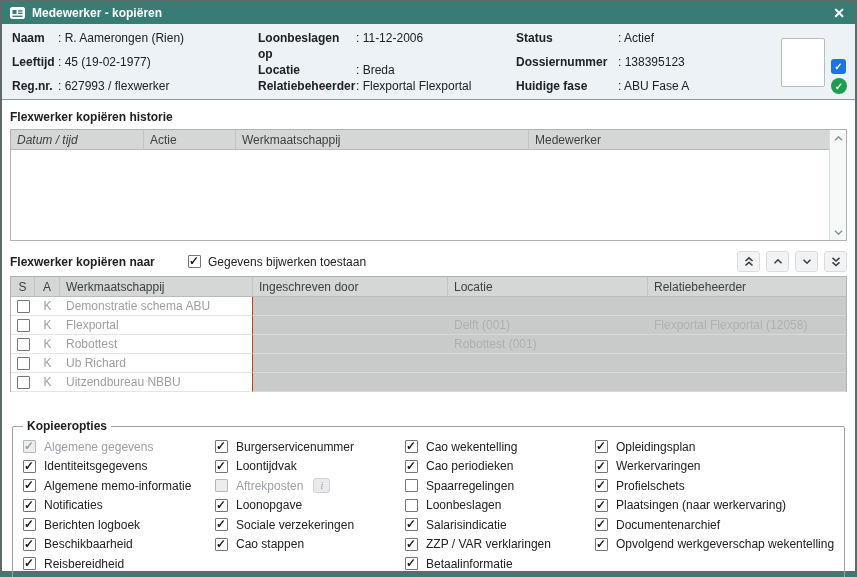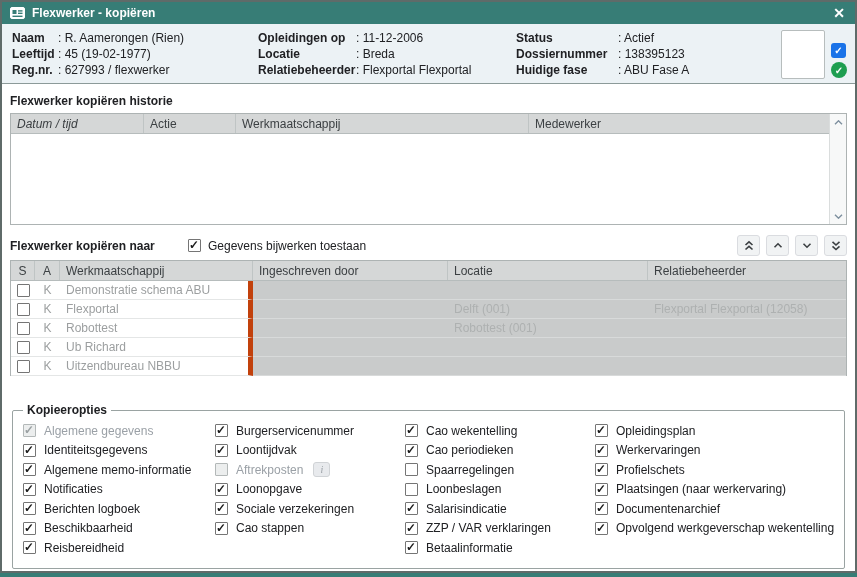--- a/index.html
+++ b/index.html
@@ -92,21 +92,21 @@
   }
 
   
   .naar-table{ height:116px; margin-top:4px; }
   .nw-s{ width:24px; } .nw-a{ width:25px; } .nw-wm{ width:193px; }
   .nw-id{ width:195px; } .nw-lo{ width:200px; } .nw-rb{ flex:1; }
   .n-row{ display:flex; height:19px; }
   .n-cell{ display:flex; align-items:center; padding:0 6px; overflow:hidden; white-space:nowrap; }
   .n-cell.center{ justify-content:center; padding:0; }
   .n-white{ background:#fff; border-bottom:1px solid #e4e6e6; color:#9c9fa0; }
-  .n-wm-cell{ border-right:5px solid #c2410c; }
+  .n-wm-cell{ border-right:1px solid #c2410c; }
   .n-gray{ background:#c9cbcb; border-bottom:1px solid #d8dada; color:#aeb1b1; }
 
   
   .cb{
     width:13px; height:13px; border:1px solid #757575; background:#fff; border-radius:1px;
     position:relative; flex:0 0 13px;
   }
   .cb.checked::after{
     content:"\2713"; position:absolute; left:0px; top:-2px;
     font-size:12px; font-weight:bold; color:#1b1b1b;
@@ -146,42 +146,42 @@
 <div class="window">
 
   <div class="titlebar">
     <svg width="15" height="12" viewBox="0 0 15 12">
       <rect x="0.5" y="0.5" width="14" height="11" rx="1.5" fill="#ffffff" stroke="#ffffff"></rect>
       <rect x="2.5" y="3" width="4" height="4" fill="#377d76"></rect>
       <rect x="8" y="3.2" width="4.5" height="1.4" fill="#377d76"></rect>
       <rect x="8" y="5.6" width="4.5" height="1.4" fill="#377d76"></rect>
       <rect x="2.5" y="8.6" width="10" height="1.4" fill="#377d76"></rect>
     </svg>
-    <span class="title">Flexwerker - kopiëren</span>
+    <span class="title">Medewerker - kopiëren</span>
     <span class="close-btn">✕</span>
   </div>
 
   <div class="infobar">
     <div class="info-col c1">
       <div class="info-row">
           <span class="lbl">Naam</span>
           <span class="val">: R. Aamerongen (Rien)</span>
         </div>
       <div class="info-row">
           <span class="lbl">Leeftijd</span>
           <span class="val">: 45 (19-02-1977)</span>
         </div>
       <div class="info-row">
           <span class="lbl">Reg.nr.</span>
           <span class="val">: 627993 / flexwerker</span>
         </div>
     </div>
     <div class="info-col c2">
       <div class="info-row">
-          <span class="lbl">Opleidingen op</span>
+          <span class="lbl">Loonbeslagen op</span>
           <span class="val">: 11-12-2006</span>
         </div>
       <div class="info-row">
           <span class="lbl">Locatie</span>
           <span class="val">: Breda</span>
         </div>
       <div class="info-row">
           <span class="lbl">Relatiebeheerder</span>
           <span class="val">: Flexportal Flexportal</span>
         </div>

